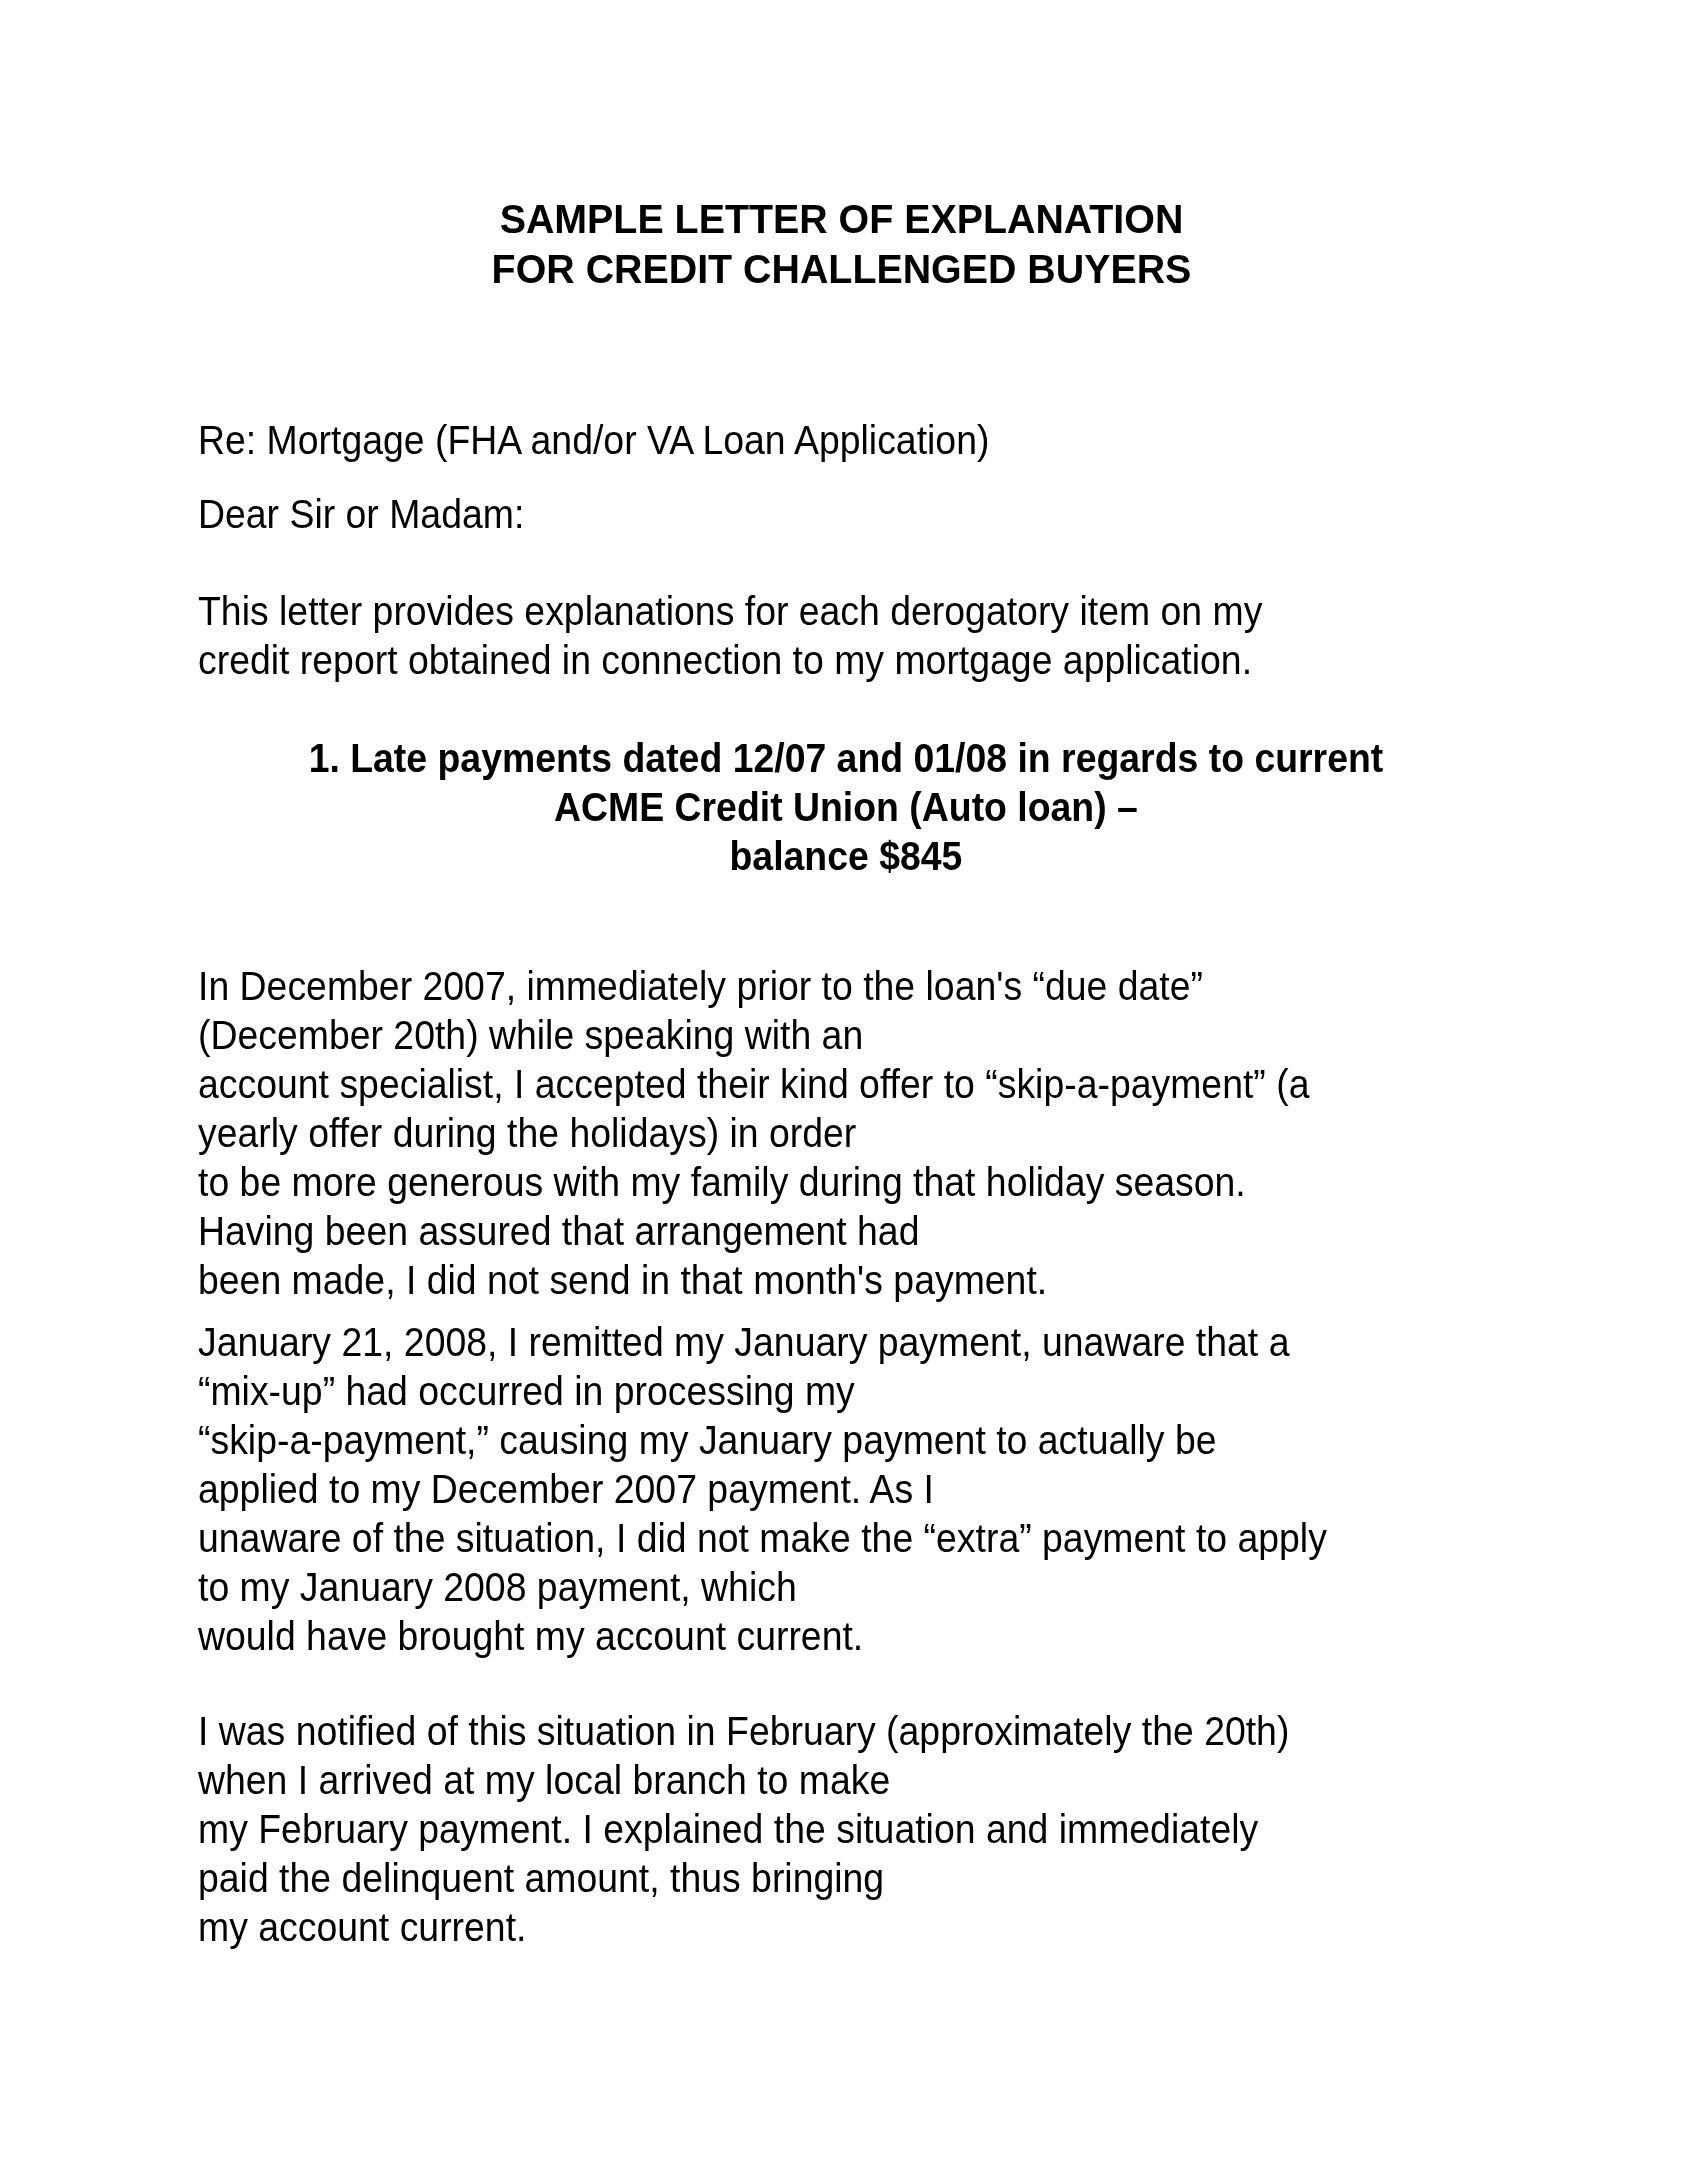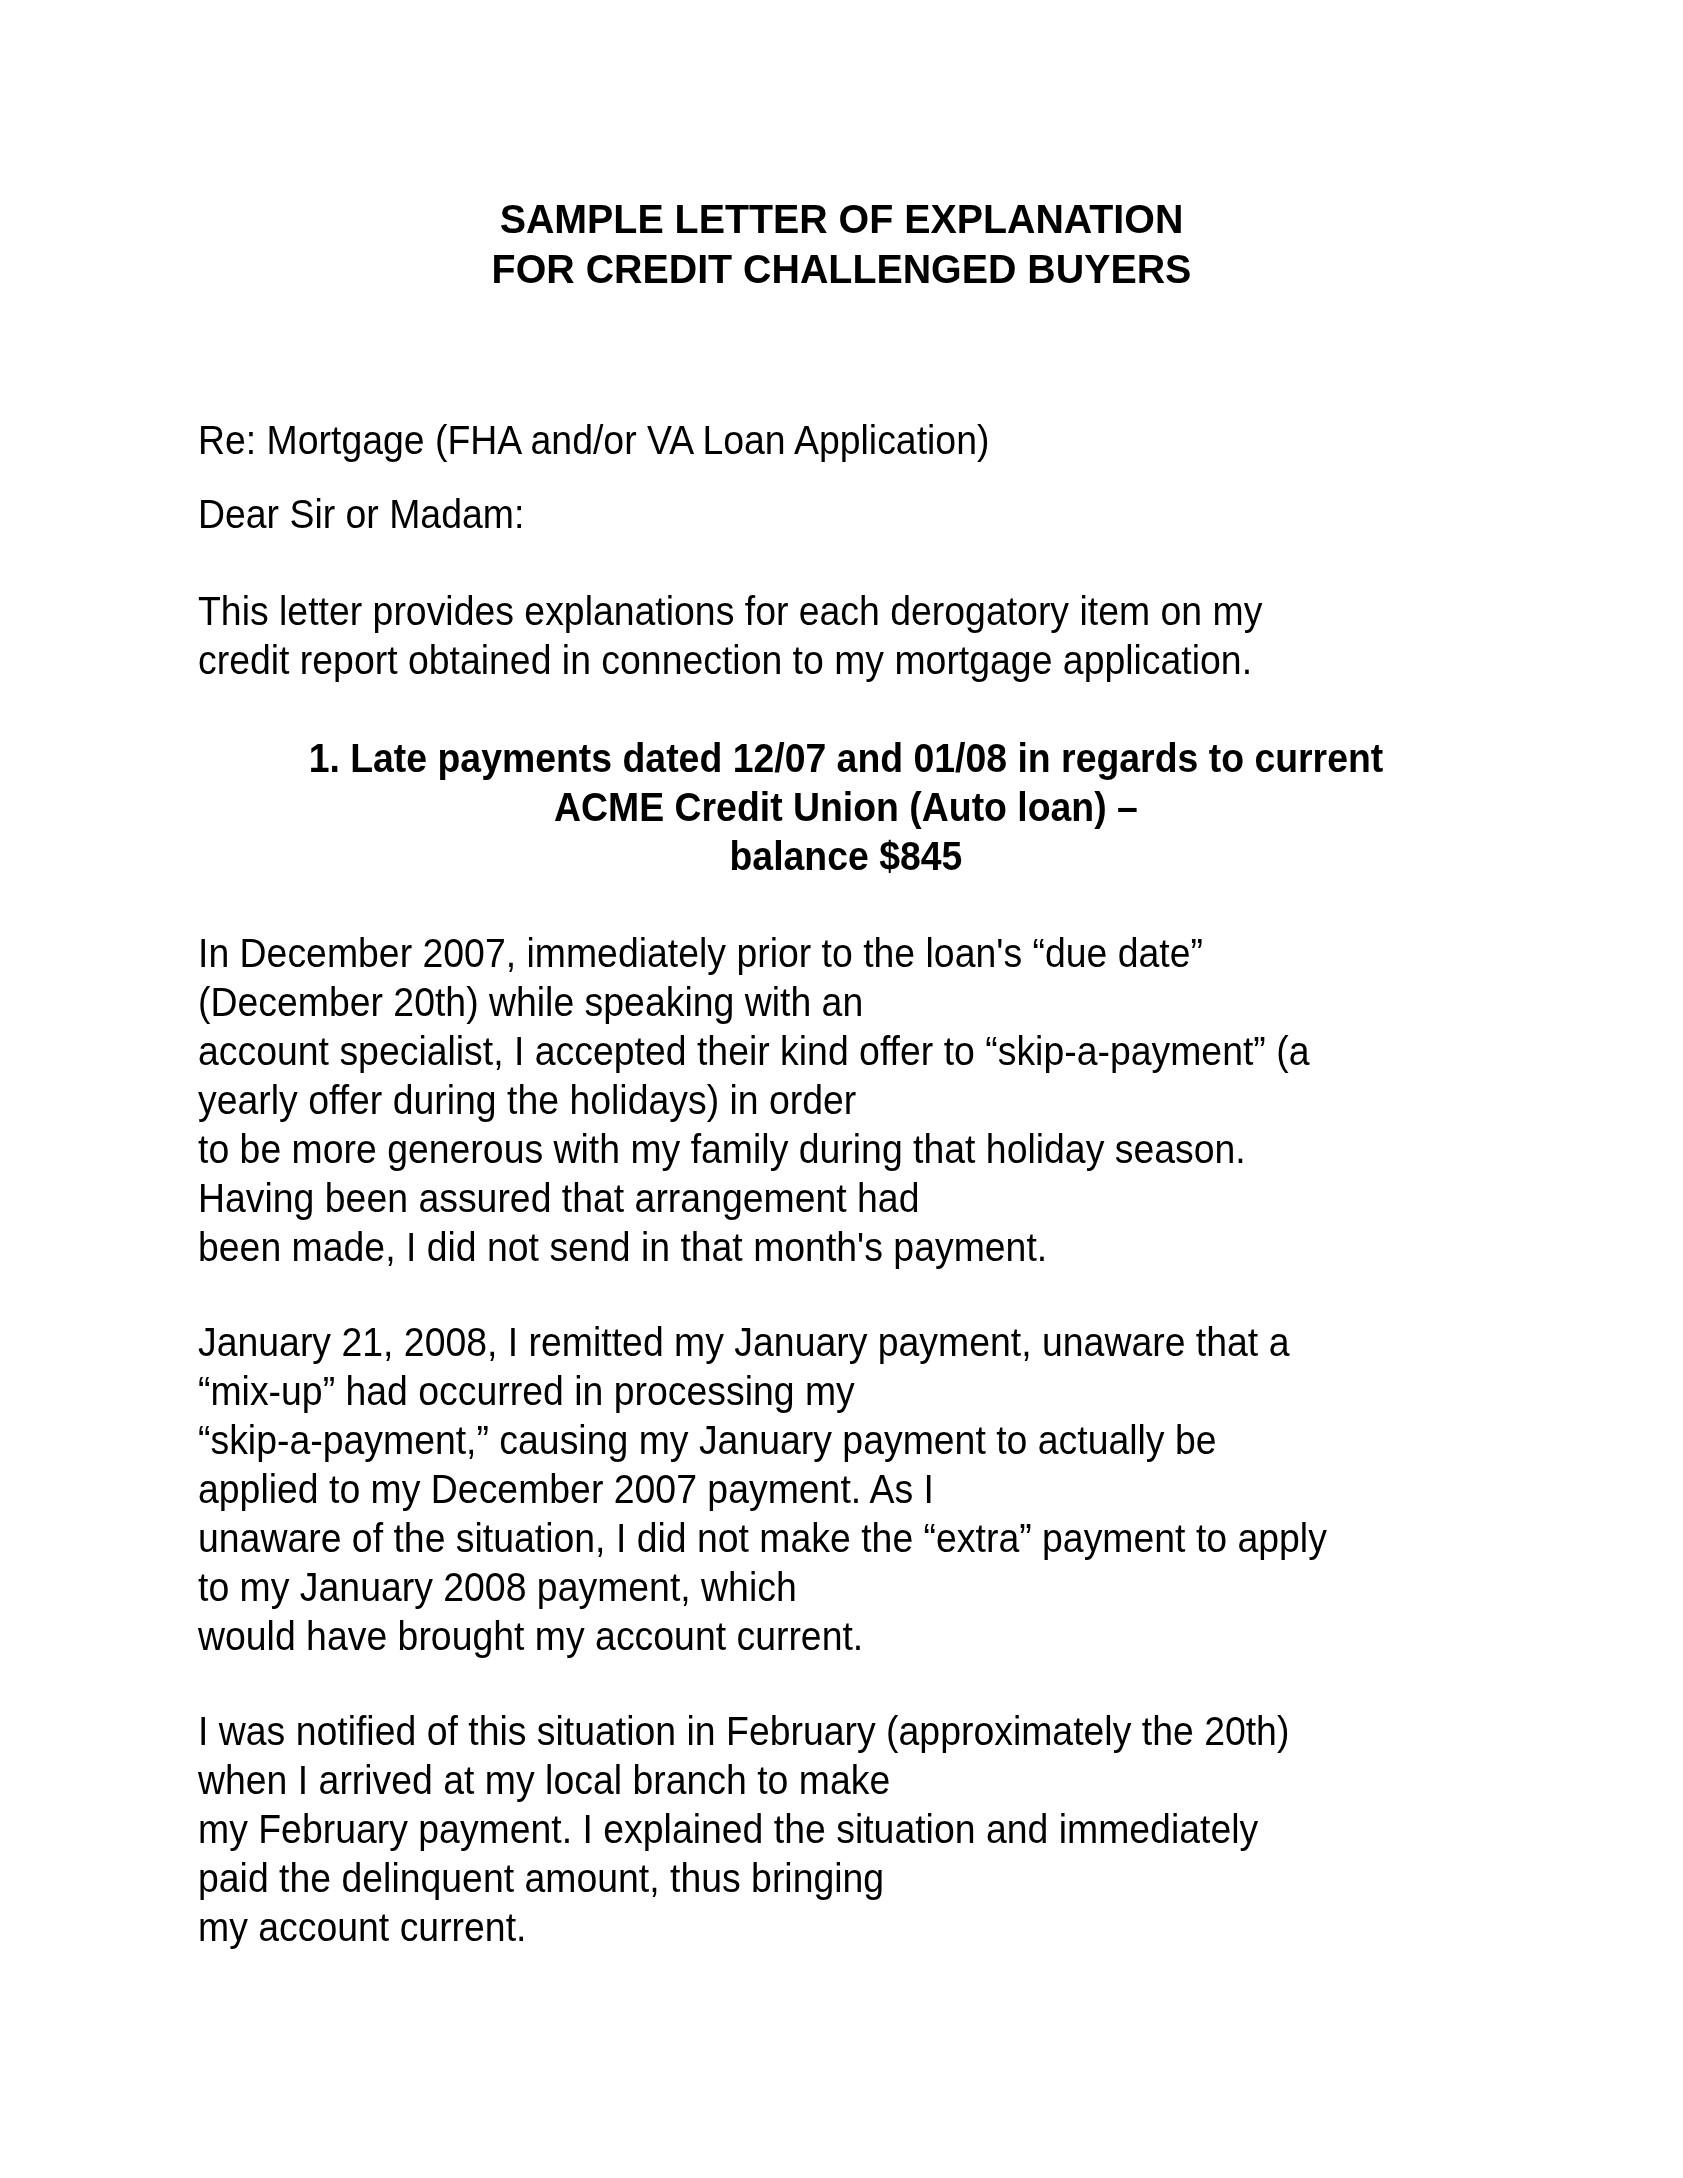--- a/index.html
+++ b/index.html
@@ -35,21 +35,21 @@
   <div class="block" style="top: 490px;">
     <span class="ln">Dear Sir or Madam:</span>
   </div>
 
   <div class="block bold" style="top: 734px;">
     <span class="ln">1. Late payments dated 12/07 and 01/08 in regards to current</span>
     <span class="ln">ACME Credit Union (Auto loan) –</span>
     <span class="ln">balance $845</span>
   </div>
 
-  <div class="block" style="top: 929px;">
+  <div class="block" style="top: 962px;">
     <span class="ln">In December 2007, immediately prior to the loan's “due date”</span>
     <span class="ln">(December 20th) while speaking with an</span>
     <span class="ln">account specialist, I accepted their kind offer to “skip-a-payment” (a</span>
     <span class="ln">yearly offer during the holidays) in order</span>
     <span class="ln">to be more generous with my family during that holiday season.</span>
     <span class="ln">Having been assured that arrangement had</span>
     <span class="ln">been made, I did not send in that month's payment.</span>
   </div>
 
   <div class="block" style="top: 1318px;">

